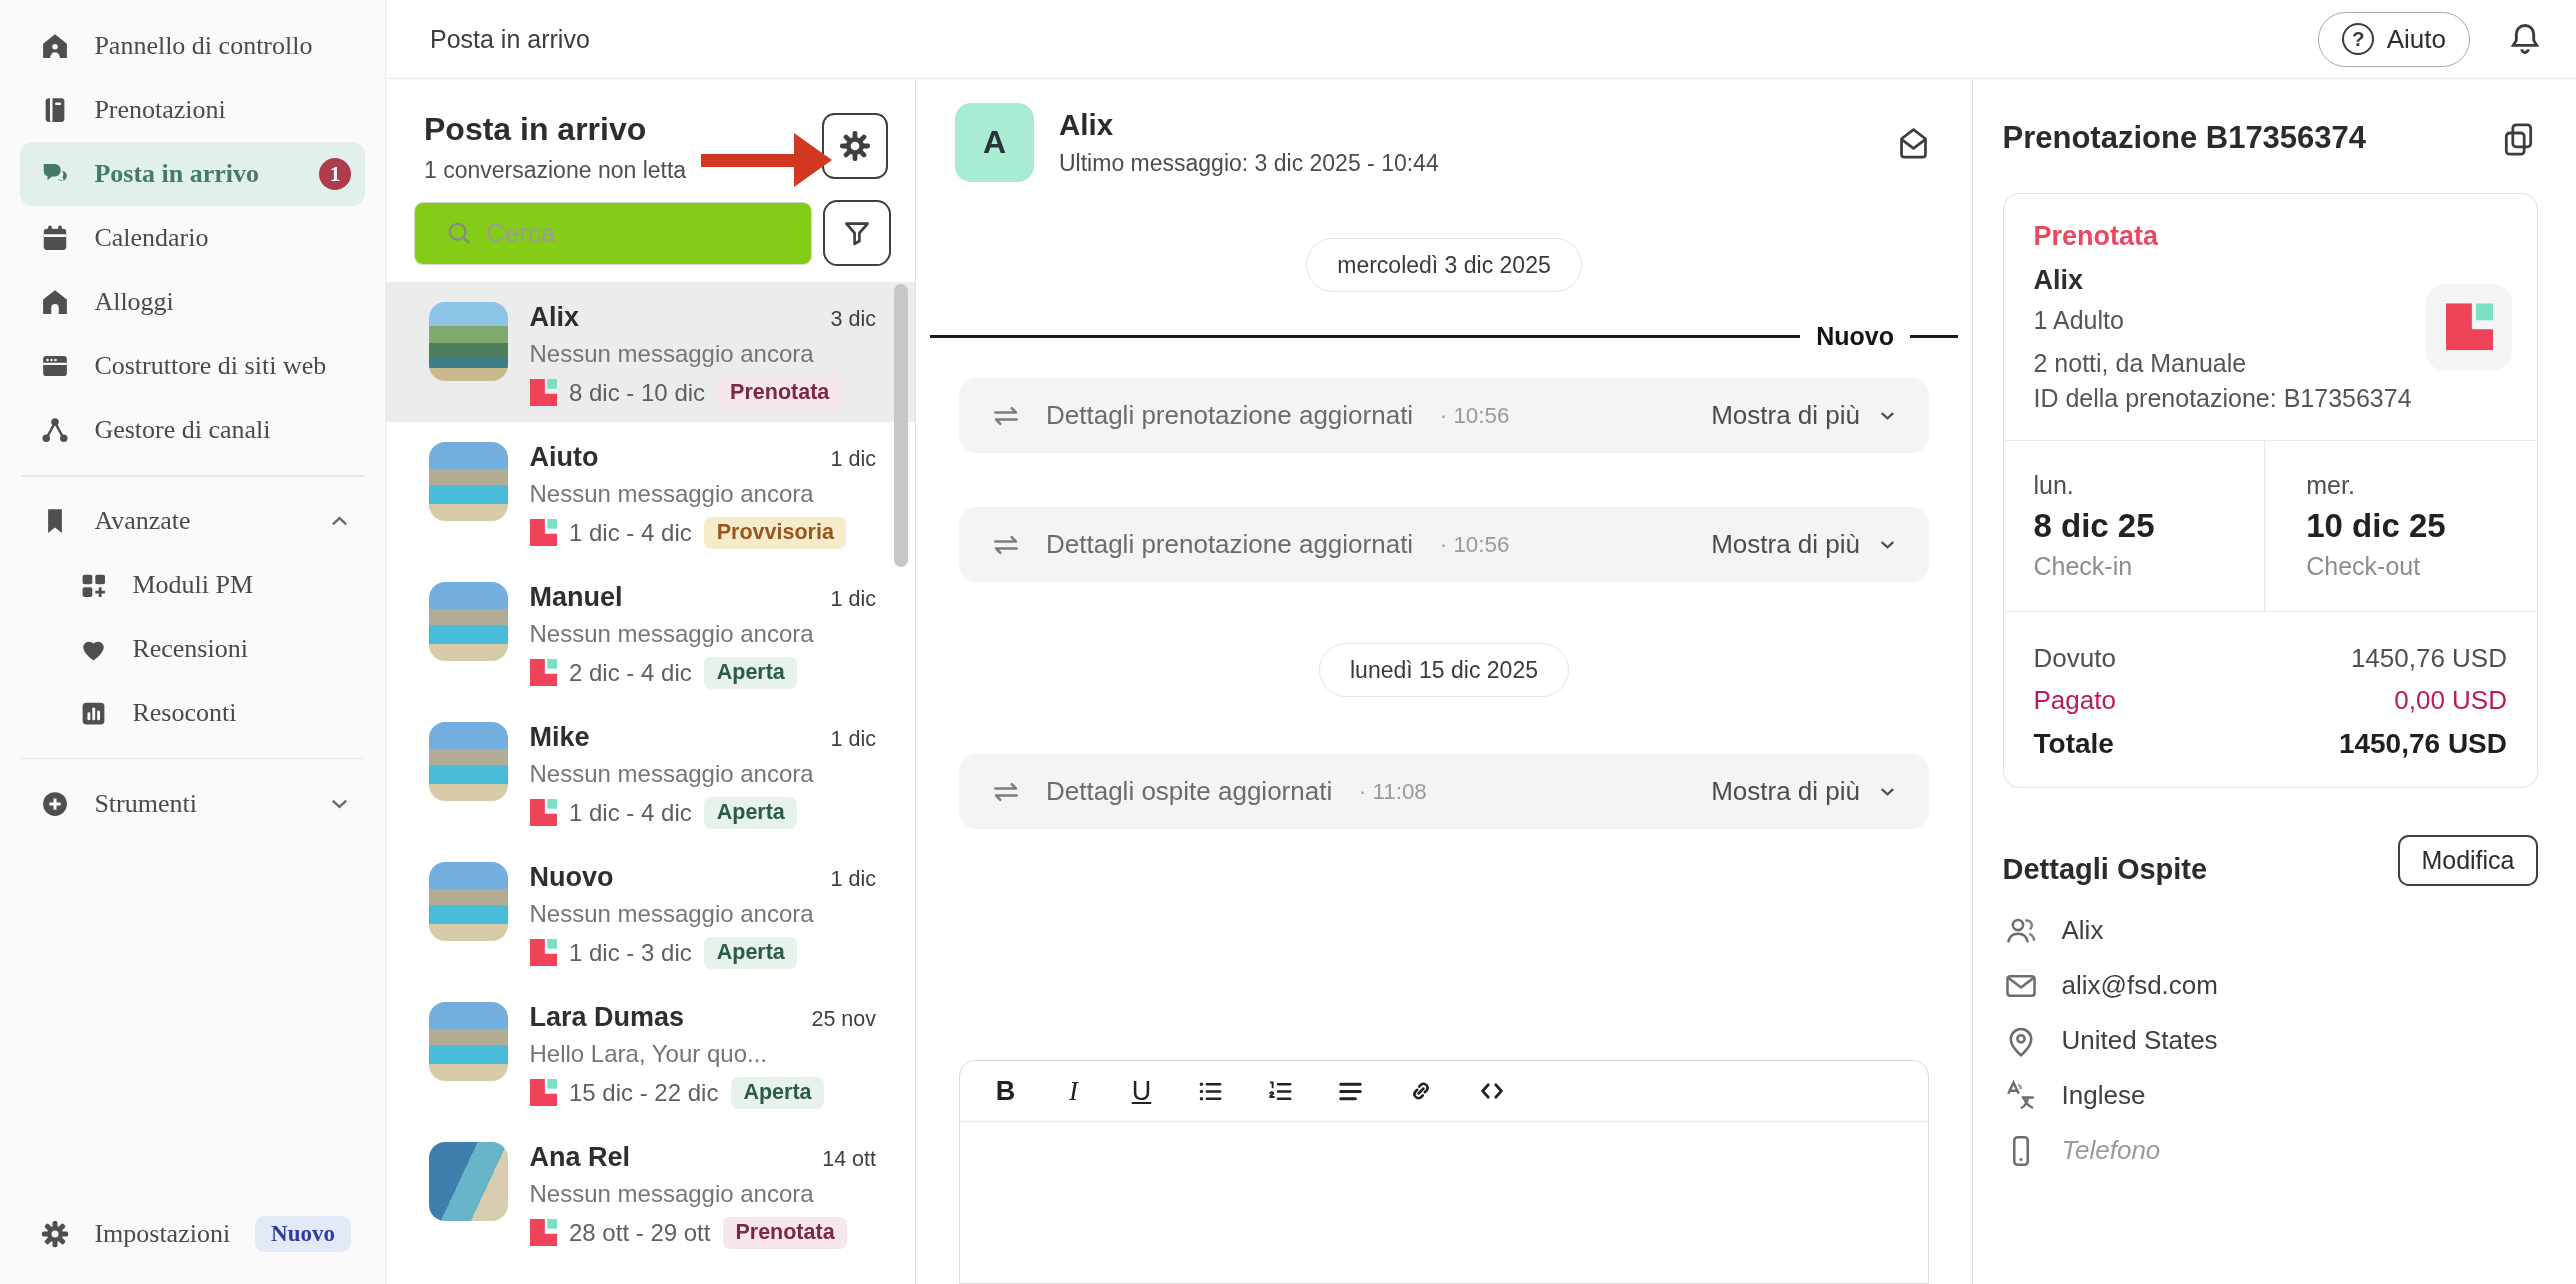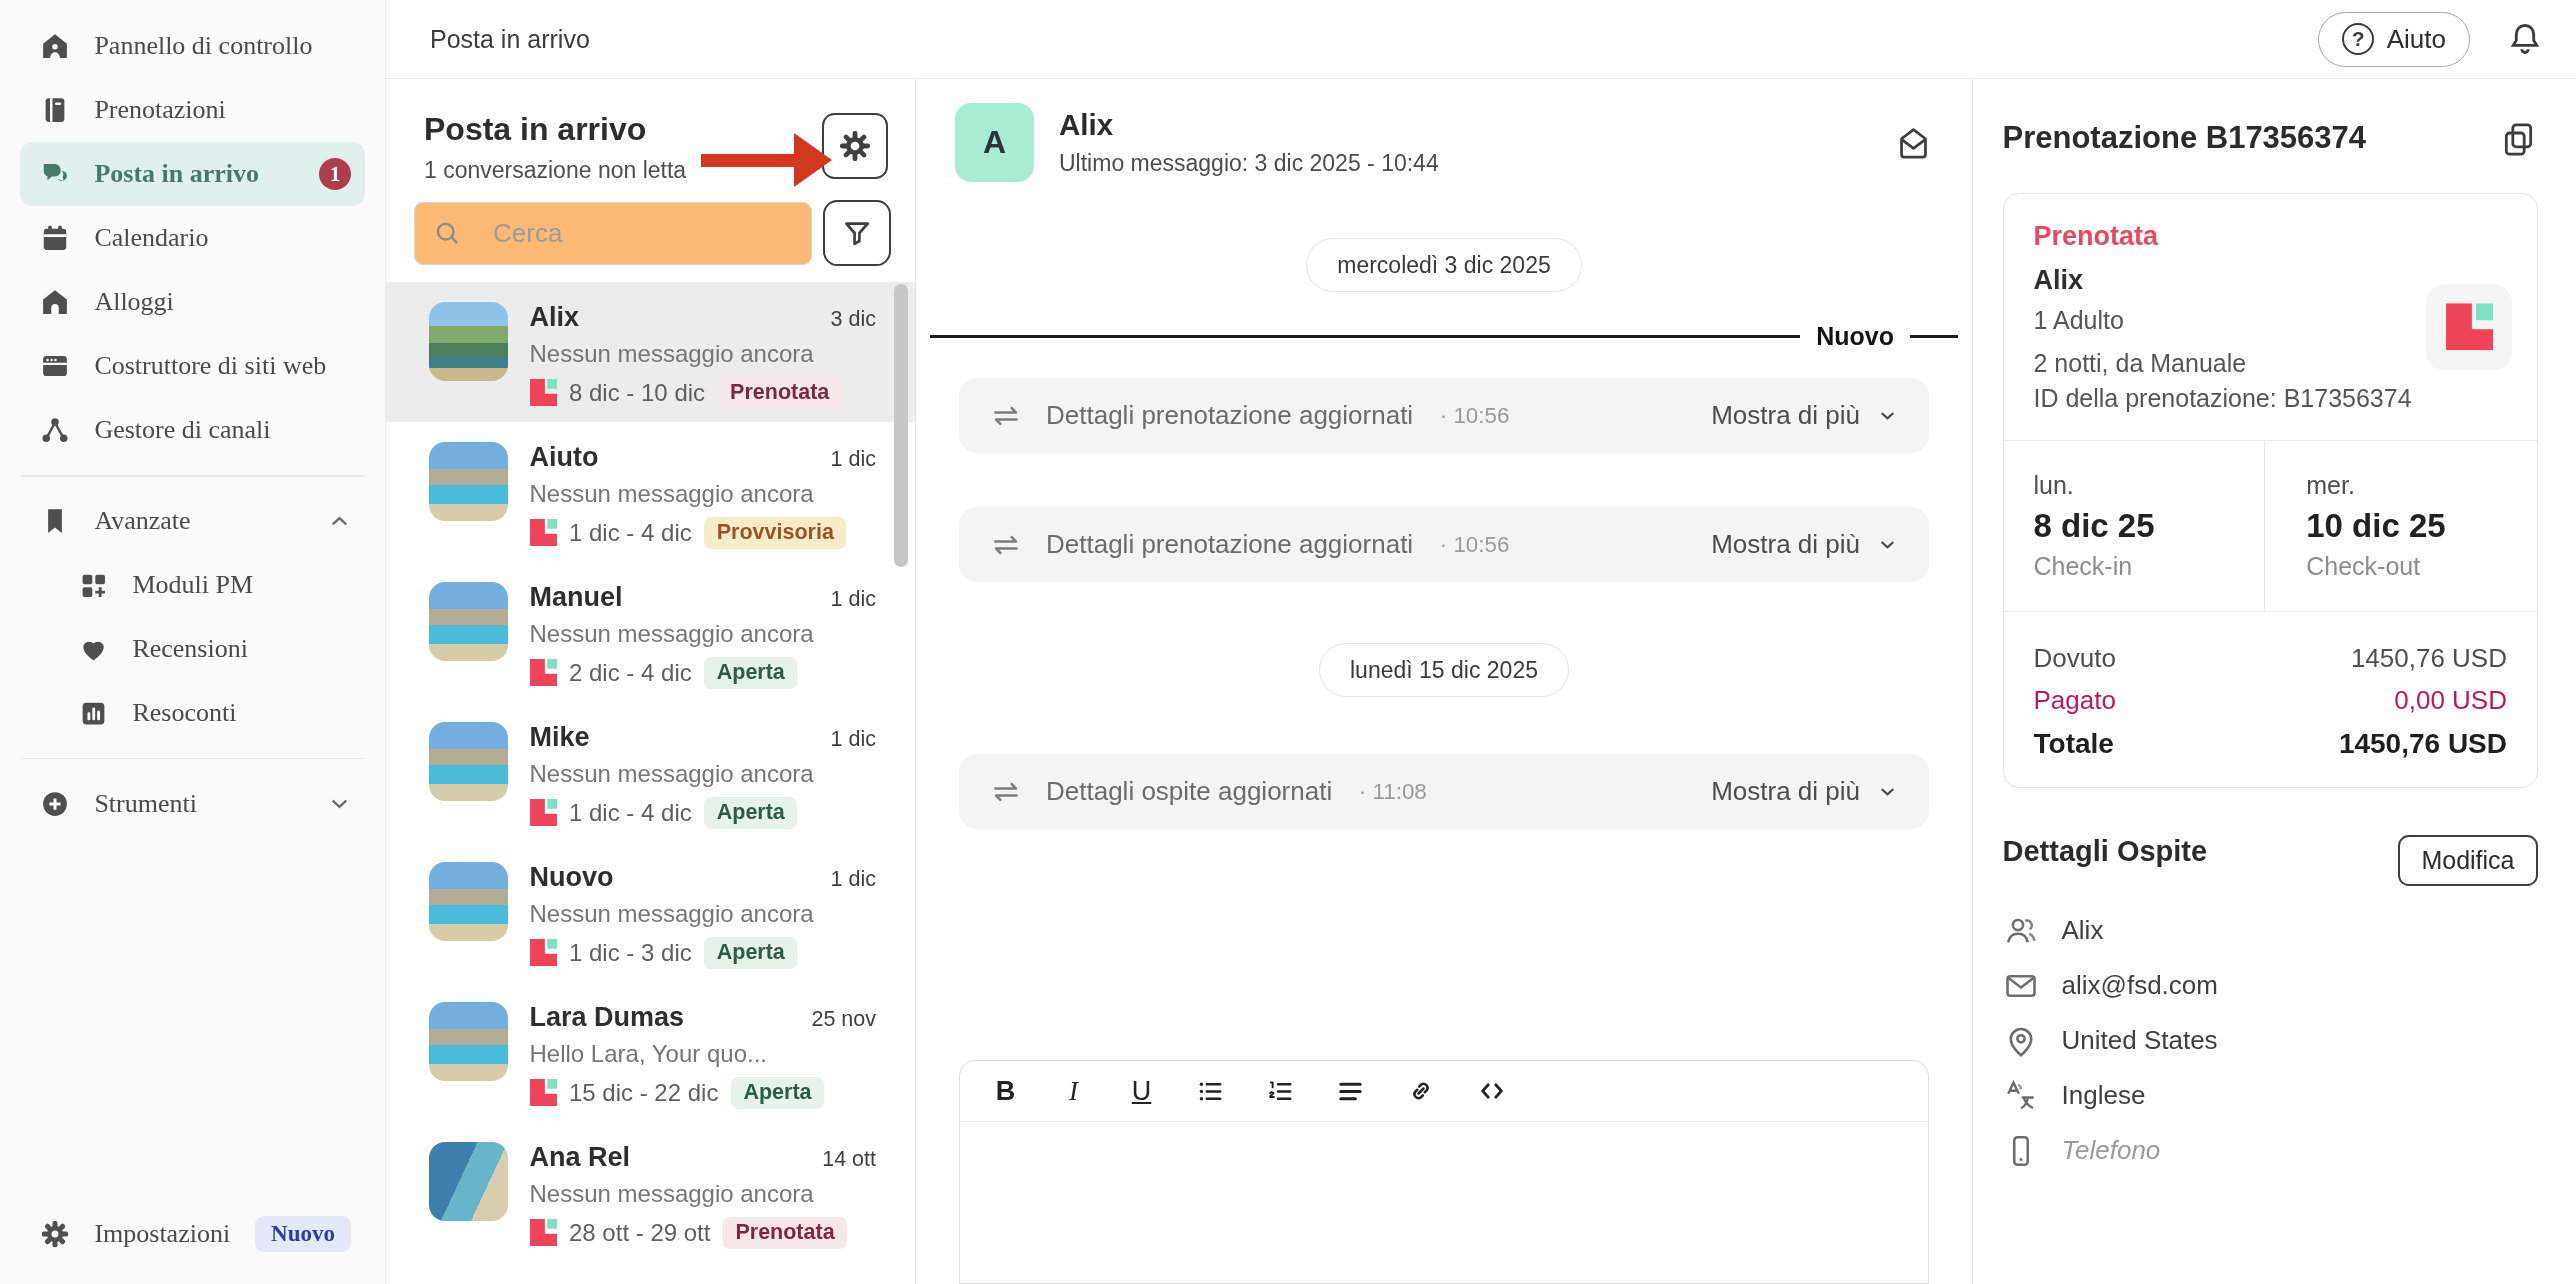--- a/index.html
+++ b/index.html
@@ -74,22 +74,22 @@
   .inbox-gear-btn {
     position:absolute; right:27px; top:34px; width:66px; height:66px; border:2.2px solid #3f3f3f; border-radius:12.5px;
     background:#fff; display:flex; align-items:center; justify-content:center; cursor:pointer;
   }
   .red-arrow { position:absolute; left:315px; top:54px; width:134px; height:54px; z-index:6; pointer-events:none; }
   .red-arrow .shaft { position:absolute; left:0; top:20.6px; width:95px; height:13.4px; background:#d2371f; }
   .red-arrow .head { position:absolute; left:93px; top:0; width:0; height:0;
     border-left:38px solid #d2371f; border-top:27px solid transparent; border-bottom:27px solid transparent; }
   .search-row { display:flex; gap:10.7px; padding:16px 24px 0 28px; align-items:center; }
   .search-box {
-    flex:1; height:63px; border:1.8px solid #d6d6d6; border-radius:9px; background:#fdba74;
-    display:flex; align-items:center; gap:31px; padding:0 18px;
+    flex:1; height:63px; border:1.8px solid #d6d6d6; border-radius:9px; background:#84cc16;
+    display:flex; align-items:center; gap:12px; padding:0 30px;
   }
   .search-box input { border:none; outline:none; font-size:26px; color:#444; width:100%; font-family:inherit; background:transparent; }
   .search-box input::placeholder { color:#9b9b9b; }
   .filter-btn { width:68px; height:66px; border:2.2px solid #3f3f3f; border-radius:14.3px; background:#fff;
     display:flex; align-items:center; justify-content:center; cursor:pointer; }
   .conv-list { margin-top:16px; flex:1; overflow:hidden; position:relative; }
   .conv-row { height:140px; display:flex; padding:19.7px 39px 0 43px; gap:21.5px; cursor:pointer; }
   .conv-row.selected { background:#ececec; }
   .conv-thumb { width:79px; height:79px; border-radius:16px; flex:none; }
   .thumb-island { background:linear-gradient(to bottom, #8ec4e8 0 30%, #7fa96d 30% 52%, #4e7f5d 52% 70%, #3d7f86 70% 84%, #c9b98c 84% 100%); }
@@ -165,21 +165,21 @@
   .bp-date-col { flex:1; padding:30px 30px; }
   .bp-date-col + .bp-date-col { border-left:1.8px solid #e7e7e7; padding-left:41px; }
   .bp-day { font-size:25px; color:#4f4f4f; }
   .bp-date { font-size:33px; font-weight:700; color:#222; margin-top:7.2px; }
   .bp-ci-label { font-size:25px; color:#8d8d8d; margin-top:7.2px; }
   .pay-row { display:flex; font-size:26px; color:#4f4f4f; margin-top:10.7px; }
   .pay-row:first-child { margin-top:3.6px; }
   .pay-row .pv { margin-left:auto; }
   .pay-muted { color:#be185d; }
   .pay-total { font-size:28px; font-weight:700; color:#1f1f1f; margin-top:12.5px; }
-  .gd-head { margin-top:47px; display:flex; align-items:flex-start; }
+  .gd-head { margin-top:47px; display:flex; align-items:flex-end; }
   .gd-title { font-size:29px; font-weight:700; color:#2b2b2b; }
   .gd-edit { margin-left:auto; border:2.2px solid #3f3f3f; border-radius:10.7px; background:#fff; font-size:25px; color:#2c2c2c;
     padding:9px 21.5px; cursor:pointer; font-family:inherit; }
   .gd-list { margin-top:25px; }
   .gd-row { display:flex; align-items:center; gap:23px; margin-top:16px; height:39px; }
   .gd-text { font-size:26px; color:#3f3f3f; }
   .gd-row.muted .gd-text { color:#9a9a9a; font-style:italic; }
   .gd-ic { width:36px; display:flex; justify-content:center; color:#6d6d6d; }
 </style>
 </head>

